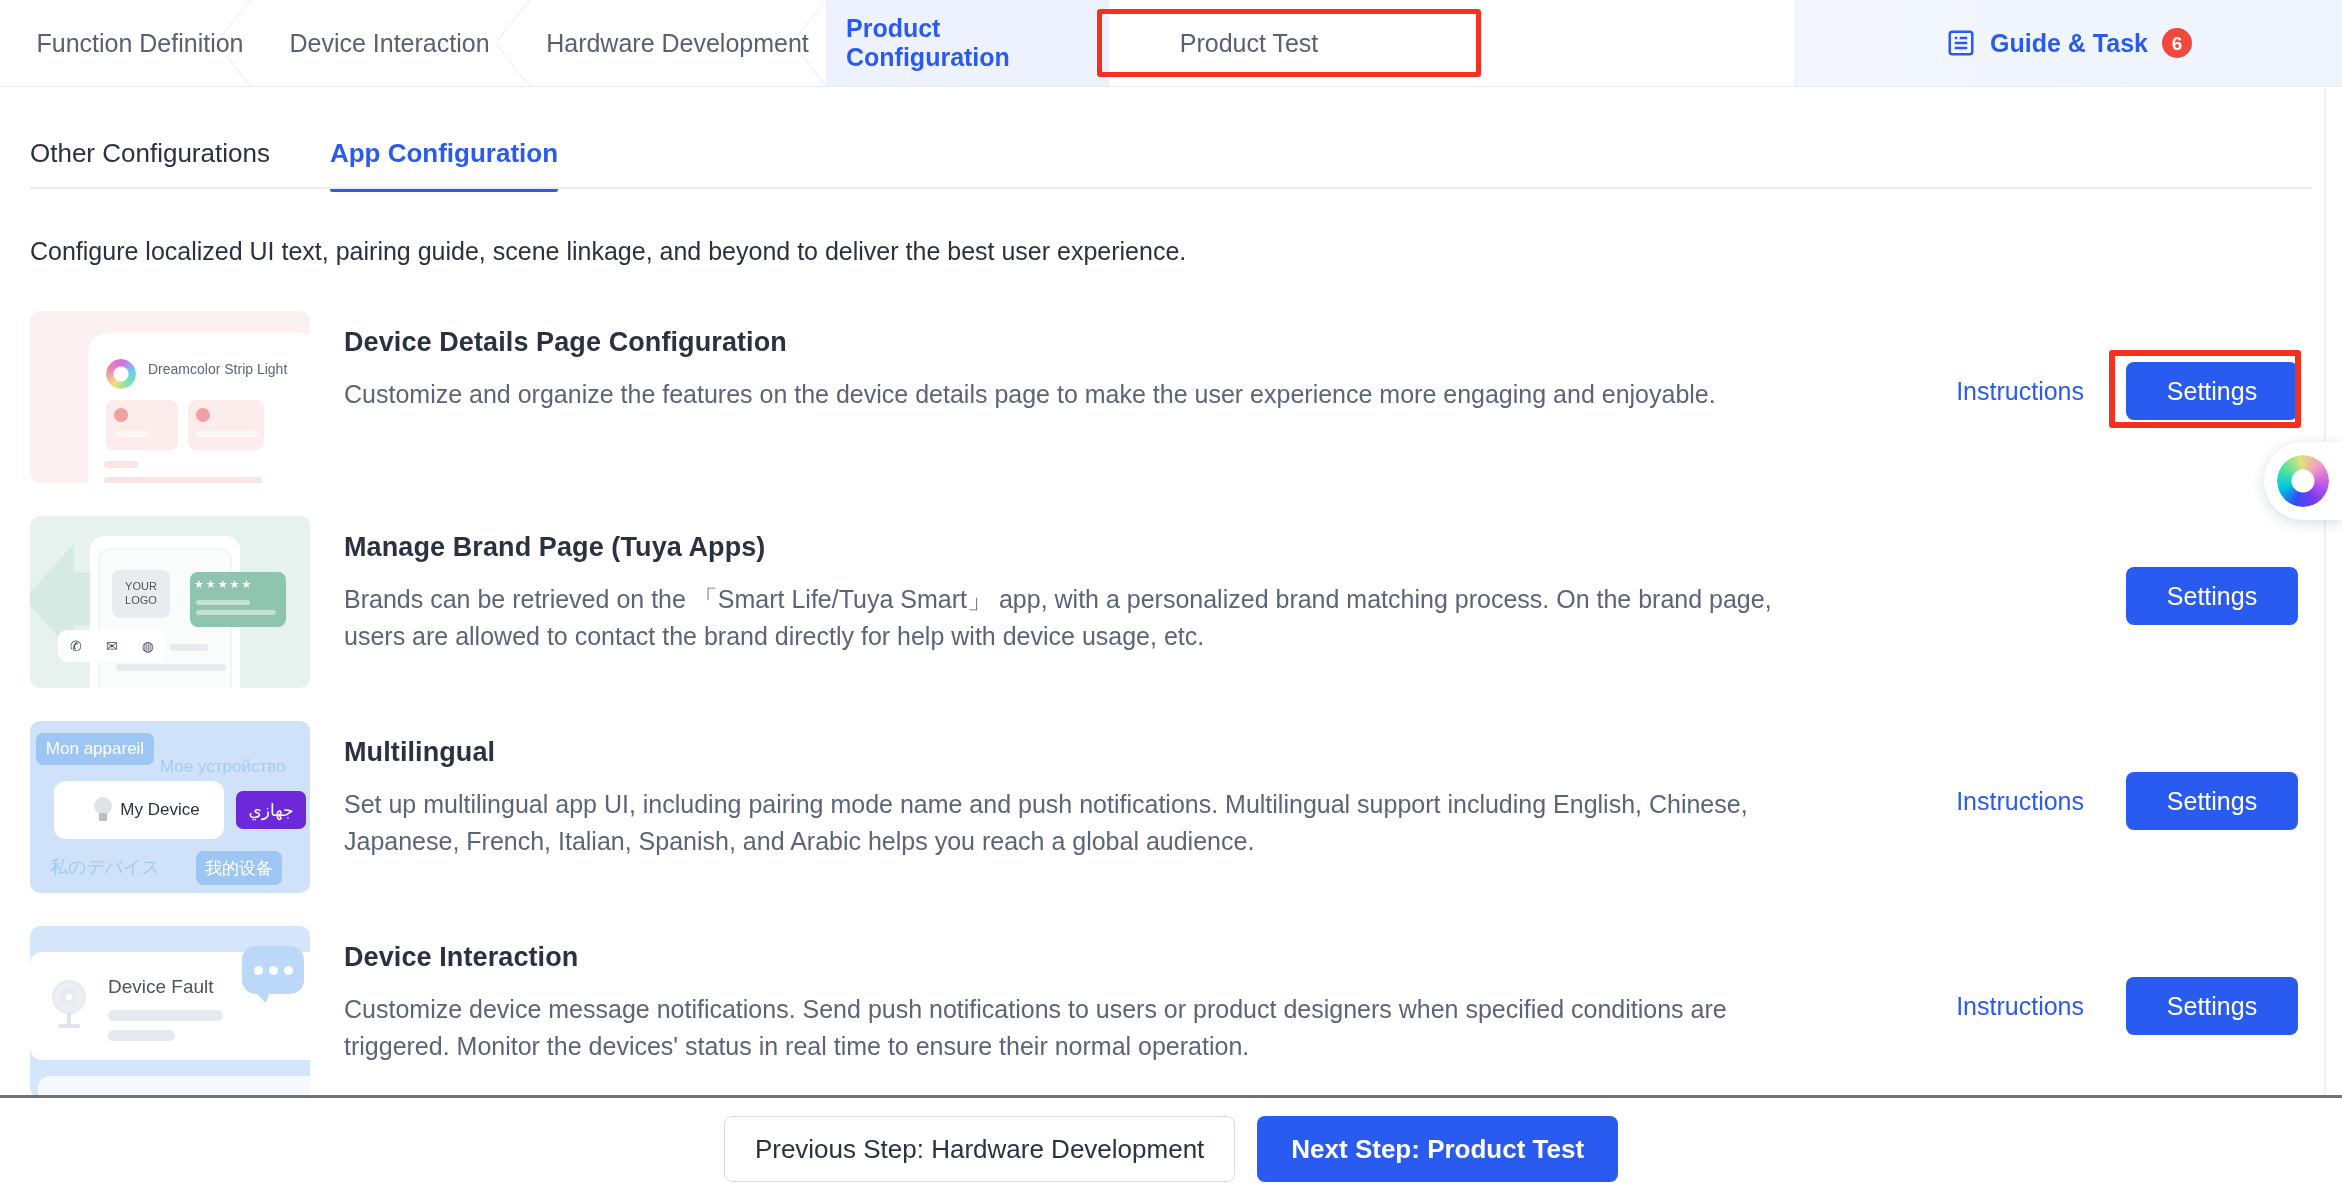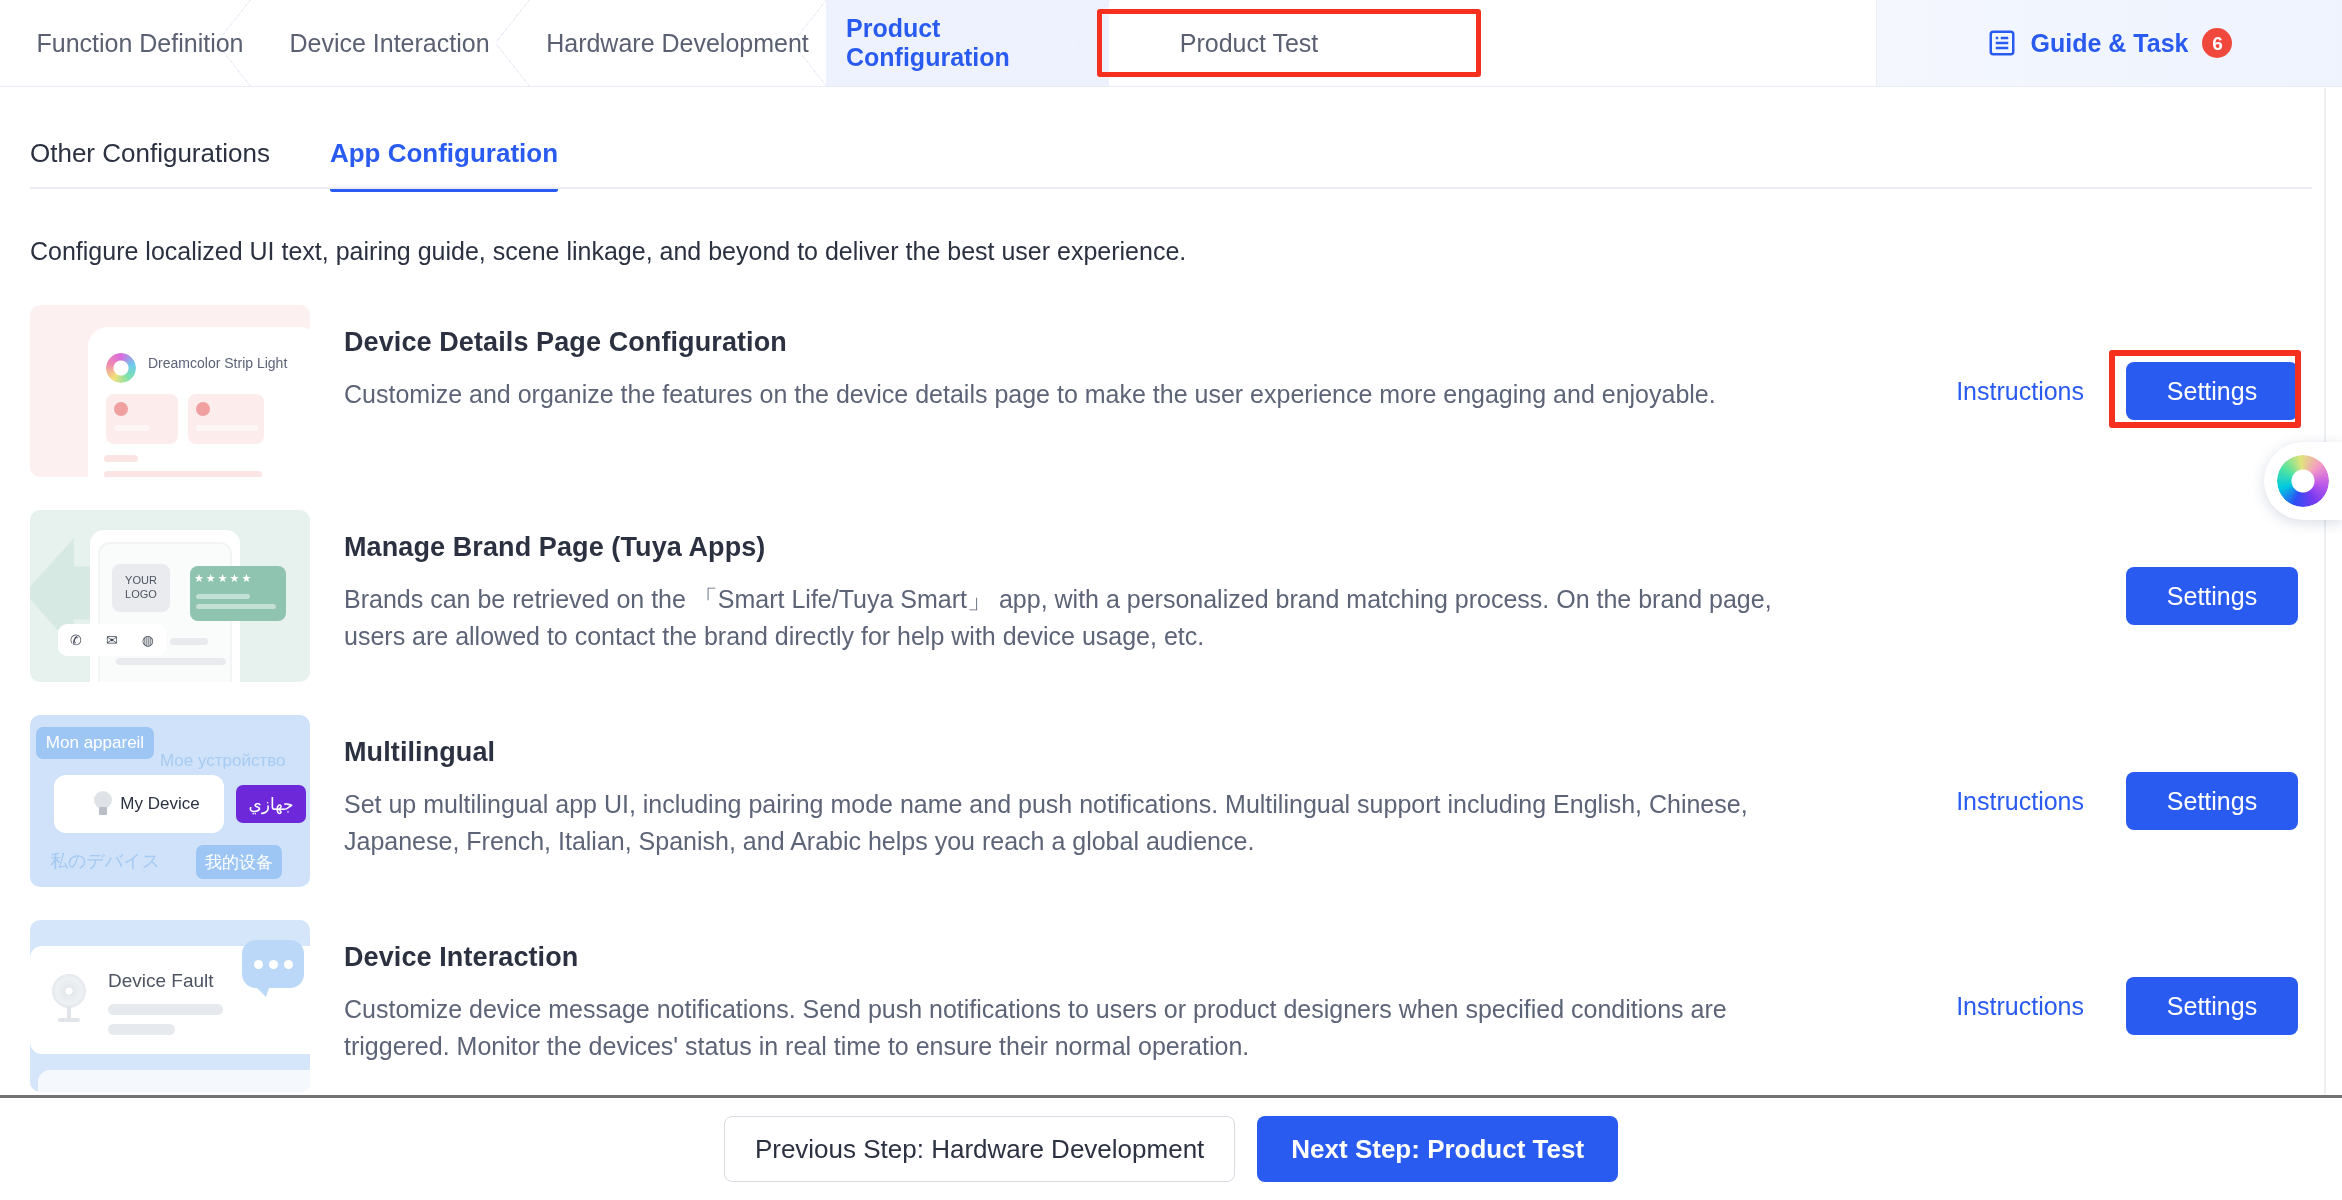--- a/index.html
+++ b/index.html
@@ -53,21 +53,21 @@
     position: absolute;
     left: 1097px; top: 9px;
     width: 384px; height: 68px;
     border: 5px solid #f5301e;
     border-radius: 3px;
     z-index: 8;
     pointer-events: none;
   }
   .guide {
     margin-left: auto;
-    width: 466px;
+    width: 547px;
     display: flex; align-items: center; justify-content: center;
     gap: 14px;
     background: linear-gradient(to right, #f4f7fe, #eef3fe);
     color: #2a5bf0;
     font-size: 25px; font-weight: 600;
     height: 100%;
     border-left: 1px solid #eceff5;
   }
   .guide-icon { display:flex; align-items:center; }
   .badge {
@@ -122,21 +122,21 @@
     align-items: flex-start;
     padding: 0 30px;
     height: 205px;
   }
   .thumb {
     flex: 0 0 auto;
     width: 280px; height: 172px;
     border-radius: 10px;
     overflow: hidden;
     position: relative;
-    margin-top: 10px;
+    margin-top: 16px;
     padding-left: 35px;
   }
   .ftext { flex: 1 1 auto; padding: 32px 40px 0 34px; min-width: 0; }
   .ftitle { font-size: 27px; font-weight: 700; color: #2b3141; letter-spacing: .1px; }
   .fdesc { font-size: 25px; color: #5d6478; line-height: 1.46; margin-top: 18px; max-width: 1430px; }
   .factions {
     flex: 0 0 auto;
     width: 420px;
     display: flex; align-items: center; justify-content: flex-end;
     gap: 42px;

